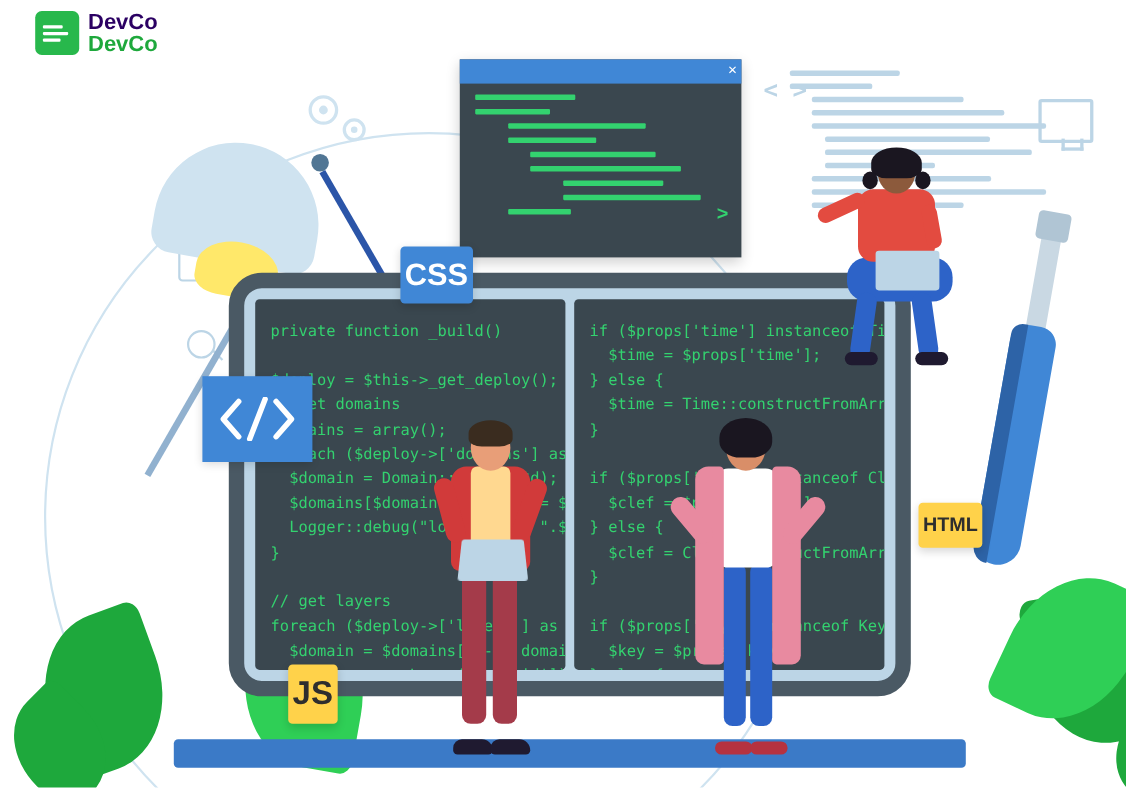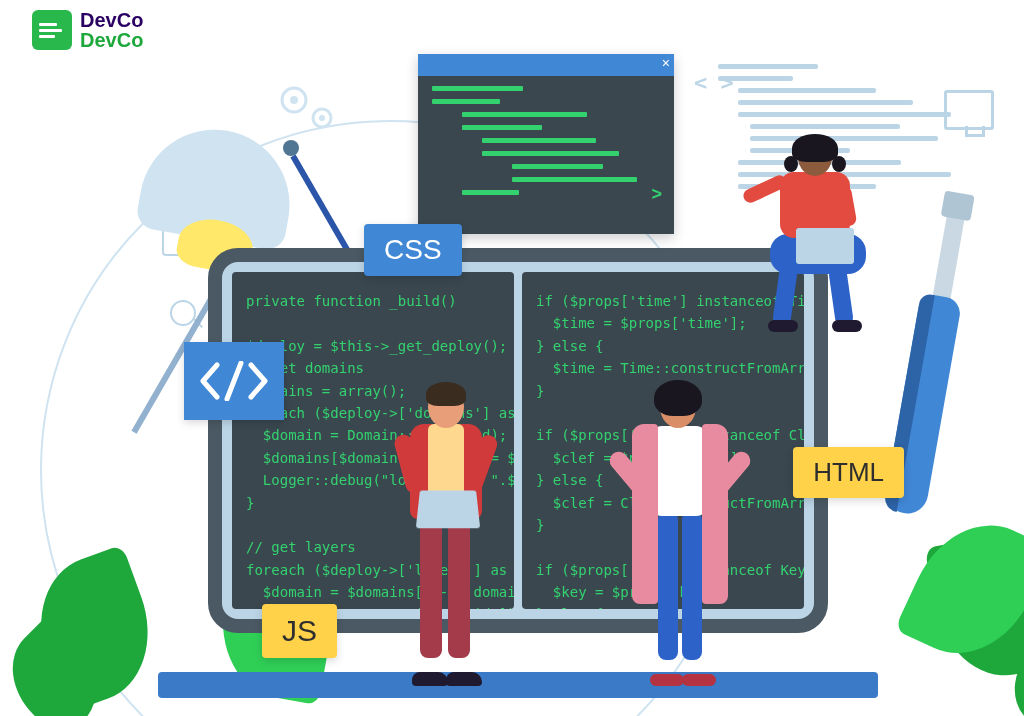--- a/index.html
+++ b/index.html
@@ -71,24 +71,24 @@
 .l8{width:40%;margin-left:32px}
 .l9{width:65%;margin-left:20px}
 .l10{width:85%;margin-left:20px}
 .l11{width:55%;margin-left:20px}
 
 
 .bg-monitor{position:absolute;right:30px;top:90px;width:50px;height:40px;border:3px solid #bcd5e6;border-radius:3px}
 .bg-monitor::after{content:'';position:absolute;bottom:-10px;left:18px;width:14px;height:8px;border:3px solid #bcd5e6;border-top:none}
 
 
-.tag{position:absolute;background:#ffd24a;color:#2e2e2e;font-weight:400;padding:10px 20px;border-radius:4px;font-size:28px;box-shadow:0 3px 8px rgba(0,0,0,.15)}
+.tag{position:absolute;background:#ffd24a;color:#2e2e2e;font-weight:700;padding:10px 4px;border-radius:4px;font-size:28px;box-shadow:0 3px 8px rgba(0,0,0,.15)}
 .tag.css{left:364px;top:224px;background:#4087d6;color:#fff;font-size:28px}
 .tag.js{left:262px;bottom:58px;font-size:30px}
-.tag.html{right:120px;bottom:218px;font-size:26px}
+.tag.html{right:131px;bottom:218px;font-size:18px}
 .code-bracket-badge{position:absolute;left:184px;top:342px;width:100px;height:78px;background:#4087d6;display:flex;align-items:center;justify-content:center;box-shadow:0 3px 8px rgba(0,0,0,.15)}
 .code-bracket-badge svg{width:70px;height:40px}
 
 
 .plant{position:absolute;bottom:30px;width:190px;height:185px}
 .plant.left{left:20px}
 .plant.right{right:10px}
 .leaf{position:absolute;background:#1ea83c;border-radius:60% 10% 60% 10%;width:110px;height:140px;transform-origin:bottom right}
 .plant.left .leaf:nth-child(1){left:40px;bottom:10px;transform:rotate(-20deg)}
 .plant.left .leaf:nth-child(2){left:80px;bottom:0;transform:rotate(10deg) scaleX(-1);background:#2fcf56}

